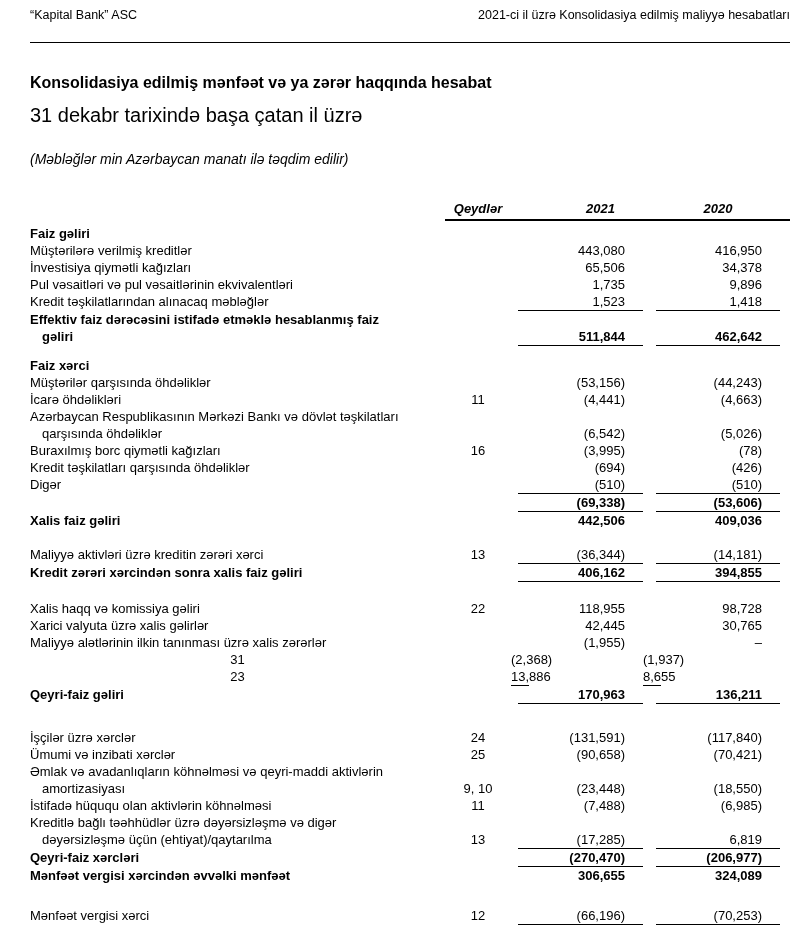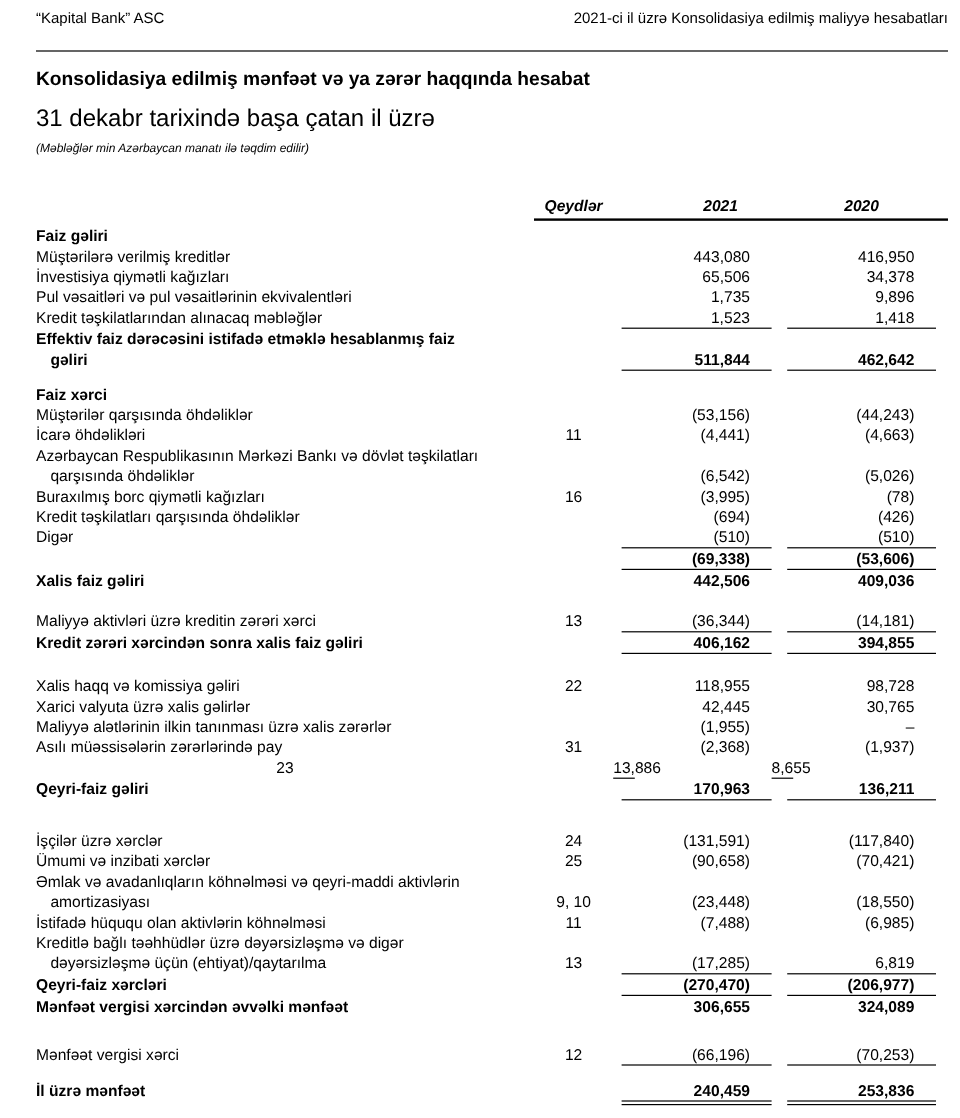--- a/index.html
+++ b/index.html
@@ -8,23 +8,23 @@
     font-family:"Liberation Sans", sans-serif; overflow:hidden;
   }
   .page { width:760px; margin-left:30px; padding-top:8px; }
 
   
   .page-header {
     display:flex; justify-content:space-between; align-items:baseline;
     font-size:12.5px; padding-bottom:20px; border-bottom:1.5px solid #000;
   }
 
-  .doc-title { font-size:16px; font-weight:bold; margin-top:15px; }
+  .doc-title { font-size:16px; font-weight:bold; margin-top:31px; }
   .doc-subtitle { font-size:20px; font-weight:normal; margin-top:12px; }
-  .currency-note { font-size:10px; font-style:italic; margin-top:8px; }
+  .currency-note { font-size:14px; font-style:italic; margin-top:24px; }
 
   
   .thead { display:flex; margin-top:34px; font-weight:bold; font-style:italic; font-size:13px; }
   .thead-spacer { width:415px; }
   .thead-cols {
     width:345px; border-bottom:2px solid #000; padding-bottom:3px;
     display:grid; grid-template-columns:66px 7px 125px 13px 124px 10px;
   }
   .th { text-align:center; }
   .th-2021 { transform:translateX(20px); }
@@ -245,21 +245,20 @@
         </div>
         <div class="row">
           <div class="lbl">Maliyyə alətlərinin ilkin tanınması üzrə xalis zərərlər</div>
           <div class="note"></div>
           <div class=""></div>
           <div class="amt">(1,955)</div>
           <div class=""></div>
           <div class="amt">–</div>
         </div>
         <div class="row">
-          <div class="lbl">Asılı müəssisələrin zərərlərində pay</div>
           <div class="note">31</div>
           <div class=""></div>
           <div class="amt">(2,368)</div>
           <div class=""></div>
           <div class="amt">(1,937)</div>
         </div>
         <div class="row">
           <div class="note">23</div>
           <div class=""></div>
           <div class="amt u">13,886</div>

